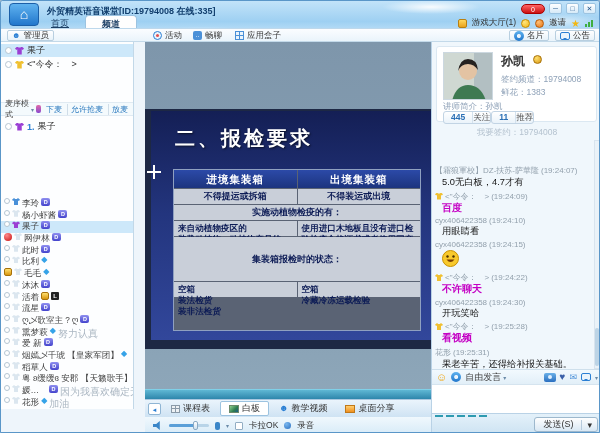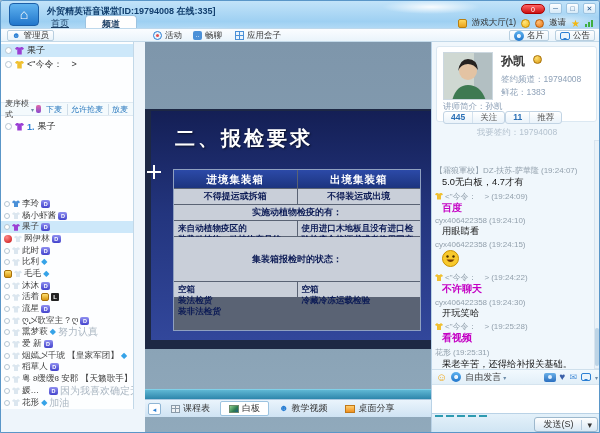--- a/index.html
+++ b/index.html
@@ -70,21 +70,21 @@
   .sh-blue{ background:#4a90d8; } .sh-gray{ background:#dbe6ef; }
   .micbar { position:absolute; left:0; top:60px; width:132px; height:14px; background:#f4fafd;
     border-top:1px solid #e0eaf2; border-bottom:1px solid #e0eaf2; display:flex; align-items:center;
     gap:2px; padding:0 2px 0 4px; font-size:8px; color:#444; }
   .caret { font-size:6px; color:#6a8aa8; }
   .mic-ic { width:5px; height:8px; border-radius:2px; background:linear-gradient(#e06aa8,#8a4ad0); flex:none; }
   .miclink { color:#2f7cc0; padding:0 3px; border-left:1px solid #d0dde8; white-space:nowrap; }
   .miclink.first { border-left:none; margin-left:auto; }
   .qnum { color:#2a7fd4; font-weight:bold; }
   .memberlist { position:absolute; left:0; top:156px; width:132px; height:212px; overflow:hidden; }
-  .mrow { height:11.7px; display:flex; align-items:center; gap:2px; padding-left:3px;
+  .mrow { height:11.7px; display:flex; align-items:flex-start; gap:2px; padding-left:3px;
     font-size:8.6px; color:#444; white-space:nowrap; }
   .mrow.sel { background:#cde8fa; }
   .mrow .rdo { width:6px; height:6px; }
   .mrow .shirt { width:8px; height:7px; }
   .mname { overflow:hidden; text-overflow:ellipsis; }
   .bD { min-width:9px; height:8px; border-radius:2px; background:linear-gradient(#8f8ff0,#4444cc);
     color:#fff; font-size:5.5px; font-weight:bold; text-align:center; line-height:8px; flex:none; padding:0 1px; }
   .bDia { color:#36a3e8; font-size:8px; line-height:8px; flex:none; }
   .bL { min-width:8px; height:8px; background:#222; color:#fff; font-size:6px; font-weight:bold;
     text-align:center; line-height:8px; border-radius:1px; flex:none; }
@@ -149,21 +149,21 @@
   .photo { position:absolute; left:6px; top:5px; width:50px; height:48px; border:1px solid #ccd8e0; overflow:hidden; }
   .t-name { position:absolute; left:64px; top:6px; font-size:12px; font-weight:bold; color:#333; }
   .t-medal { position:absolute; left:96px; top:8px; width:9px; height:9px; border-radius:50%;
     background:radial-gradient(circle at 35% 30%,#ffe070,#d8960f); border:1px solid #a8720a; }
   .t-line { position:absolute; left:64px; font-size:8.5px; color:#8fa2b8; white-space:nowrap; }
   .t-intro { position:absolute; left:6px; top:54px; font-size:8.5px; color:#8fa2b8; }
   .fbtns { position:absolute; left:6px; top:64px; display:flex; }
   .fbtn { display:flex; height:13px; border:1px solid #c2d4e4; border-radius:3px;
     background:linear-gradient(#fff,#eaf3fa); overflow:hidden; font-size:8.5px; line-height:11px; }
   .fbtn .num { padding:0 7px; color:#2a6fb5; font-weight:bold; }
-  .fbtn .lab { padding:0 7px; color:#555; border-left:1px solid #d4e2ee; }
+  .fbtn .lab { padding:0 0; color:#555; border-left:1px solid #d4e2ee; }
   .signline { position:absolute; left:0; top:85px; width:170px; text-align:center;
     font-size:8.5px; color:#b4c2cf; }
   .chatlist { position:absolute; left:3px; top:98px; width:158px; height:229px; overflow:hidden;
     display:flex; flex-direction:column; justify-content:flex-end; }
   .m-author { font-size:8px; color:#93a1ad; margin-top:3px; display:flex; align-items:center; gap:2px; white-space:nowrap; }
   .m-author .shirt { width:8px; height:7px; }
   .m-text { font-size:9.3px; color:#151515; margin:1px 0 0 7px; line-height:10.5px; }
   .viptext { color:#c400c4; font-weight:bold; font-size:10px; }
   .chat-scroll { position:absolute; right:1px; top:98px; width:6px; height:229px;
     background:#eaf2f8; border:1px solid #d8e4ee; }
@@ -436,20 +436,34 @@
         </span>
       <span class="btab">
           <span class="ic-video">☻</span>
           <span>教学视频</span>
         </span>
       <span class="btab">
           <span class="ic-desk"></span>
           <span>桌面分享</span>
         </span>
     </div>
+    <div class="audiorow">
+      <span class="spk"></span>
+      <span class="vol">
+          <span class="track"></span>
+          <span class="fill"></span>
+          <span class="knob"></span>
+        </span>
+      <span class="mic2"></span>
+      <span class="caret">▾</span>
+      <span class="chk"></span>
+      <span class="lbl-sm">卡拉OK</span>
+      <span class="recdot"></span>
+      <span class="lbl-sm">录音</span>
+    </div>
   </div>
 
   <div class="rightpanel">
     <div class="card">
       <div class="photo">
         <svg width="50" height="48" viewBox="0 0 50 48" xmlns="http://www.w3.org/2000/svg">
           <rect width="50" height="48" fill="#cfd8d2"></rect>
           <rect x="30" width="20" height="48" fill="#b2bfc2"></rect>
           <circle cx="24" cy="18" r="9" fill="#e3c3a3"></circle>
           <path d="M14 18 q2 -12 10 -12 q9 0 10 11 q-4 -6 -10 -6 q-7 0 -10 7z" fill="#262220"></path>

